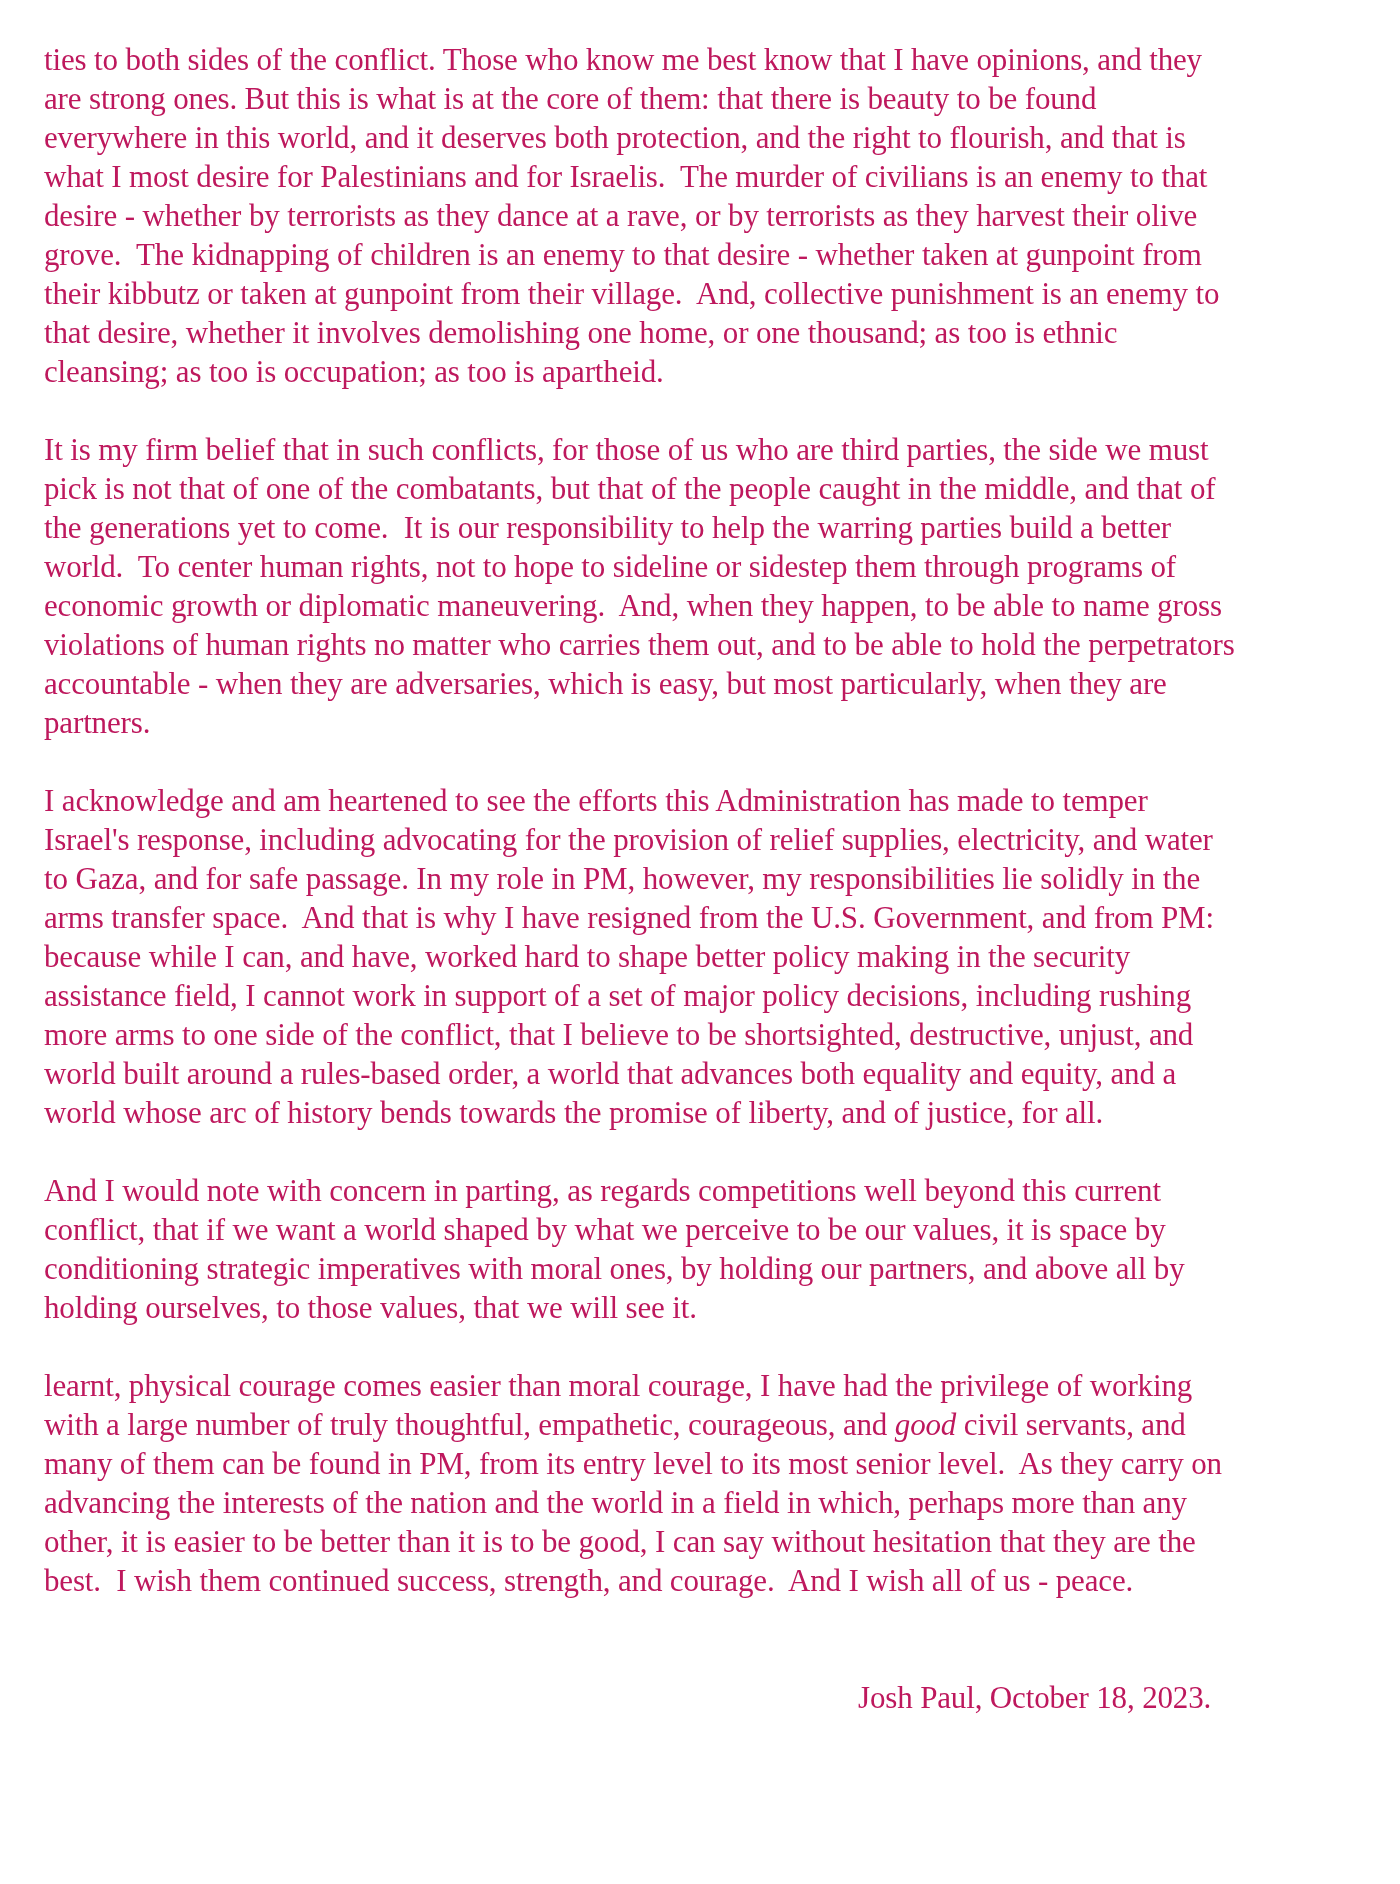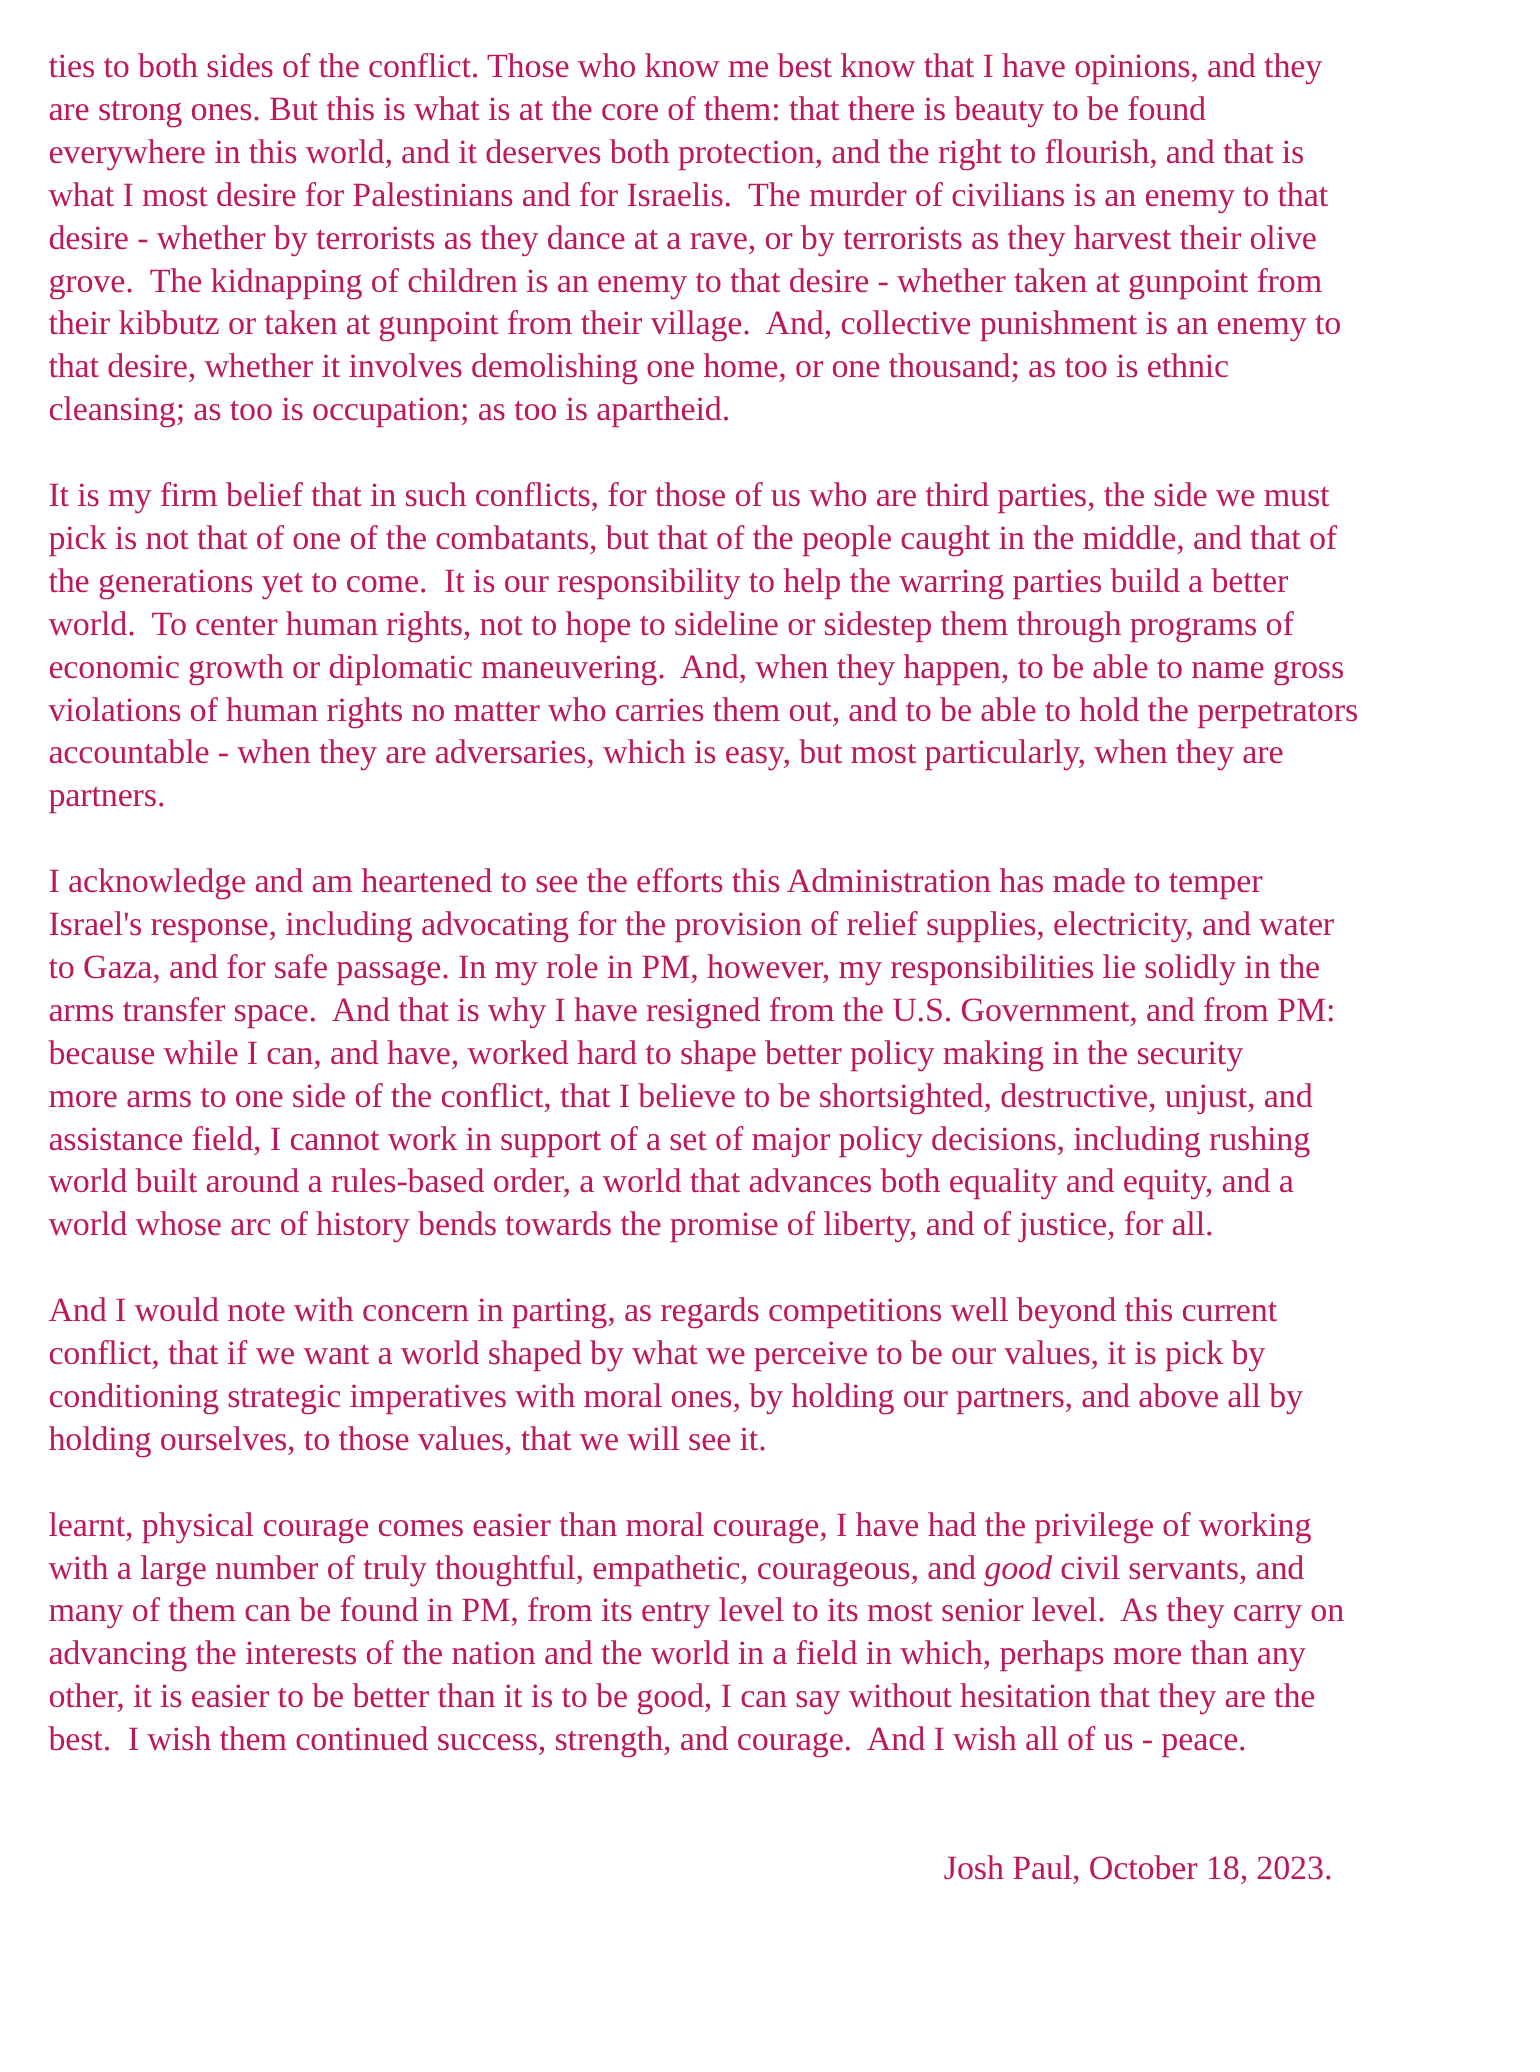--- a/index.html
+++ b/index.html
@@ -41,29 +41,29 @@
     <span class="line">accountable - when they are adversaries, which is easy, but most particularly, when they are</span>
     <span class="line">partners.</span>
   </div>
 
   <div class="para">
     <span class="line">I acknowledge and am heartened to see the efforts this Administration has made to temper</span>
     <span class="line">Israel's response, including advocating for the provision of relief supplies, electricity, and water</span>
     <span class="line">to Gaza, and for safe passage. In my role in PM, however, my responsibilities lie solidly in the</span>
     <span class="line">arms transfer space.  And that is why I have resigned from the U.S. Government, and from PM:</span>
     <span class="line">because while I can, and have, worked hard to shape better policy making in the security</span>
+    <span class="line">assistance field, I cannot work in support of a set of major policy decisions, including rushing</span>
     <span class="line">more arms to one side of the conflict, that I believe to be shortsighted, destructive, unjust, and</span>
-    <span class="line">assistance field, I cannot work in support of a set of major policy decisions, including rushing</span>
     <span class="line">world built around a rules-based order, a world that advances both equality and equity, and a</span>
     <span class="line">world whose arc of history bends towards the promise of liberty, and of justice, for all.</span>
   </div>
 
   <div class="para">
     <span class="line">And I would note with concern in parting, as regards competitions well beyond this current</span>
-    <span class="line">conflict, that if we want a world shaped by what we perceive to be our values, it is pick by</span>
+    <span class="line">conflict, that if we want a world shaped by what we perceive to be our values, it is space by</span>
     <span class="line">conditioning strategic imperatives with moral ones, by holding our partners, and above all by</span>
     <span class="line">holding ourselves, to those values, that we will see it.</span>
   </div>
 
   <div class="para">
     <span class="line">learnt, physical courage comes easier than moral courage, I have had the privilege of working</span>
     <span class="line"><span>with a large number of truly thoughtful, empathetic, courageous, and </span><em>good</em><span> civil servants, and</span></span>
     <span class="line">many of them can be found in PM, from its entry level to its most senior level.  As they carry on</span>
     <span class="line">advancing the interests of the nation and the world in a field in which, perhaps more than any</span>
     <span class="line">other, it is easier to be better than it is to be good, I can say without hesitation that they are the</span>

